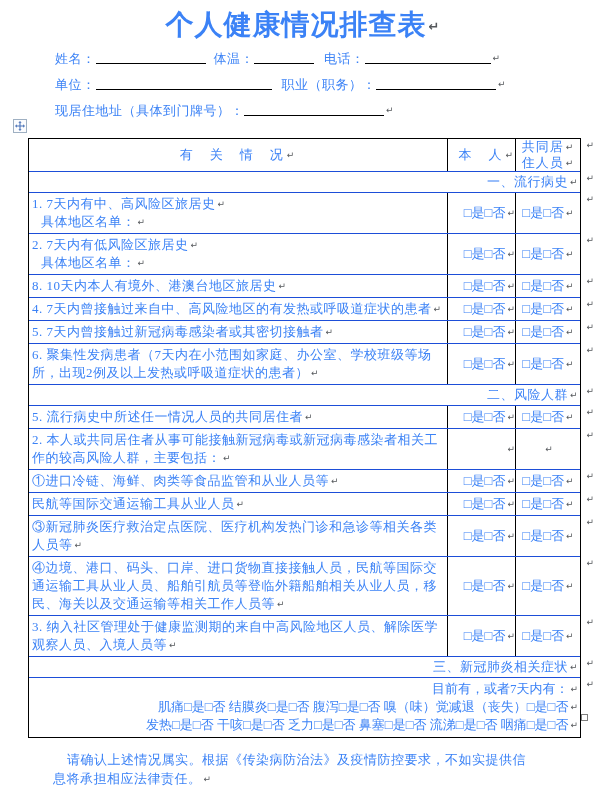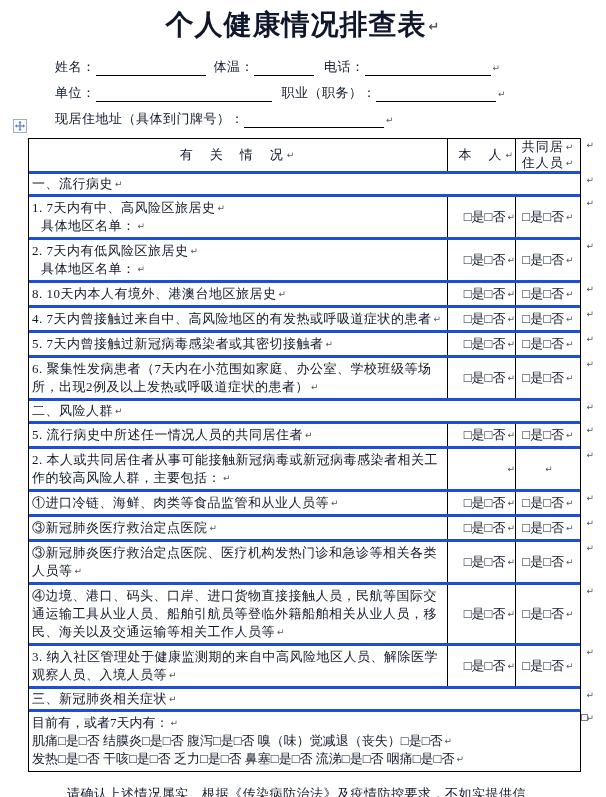--- a/index.html
+++ b/index.html
@@ -1,21 +1,21 @@
 <!DOCTYPE html>
 <html><head>
 <meta charset="utf-8">
 <style>
   * { margin:0; padding:0; box-sizing:border-box; }
   html,body { background:#fff; }
   .page {
     position:relative;
     width:606px; height:797px;
     background:#ffffff;
-    color:#0f172a;
+    color:#3b82f6;
     font-family:"Liberation Serif","DejaVu Serif",serif;
     font-size:13px;
     overflow:hidden;
   }
   
   .pmark::after {
     content:"↵";
     font-family:"DejaVu Sans",sans-serif;
     color:#55585c;
     font-size:9px;
@@ -24,43 +24,43 @@
   }
   .doc-title.pmark::after { font-size:13px; vertical-align:3px; }
   
   .title-row { text-align:center; padding-top:6px; height:48px; }
   .doc-title {
     font-size:28px; font-weight:bold; letter-spacing:1px;
     font-family:"Liberation Sans","DejaVu Sans",sans-serif;
   }
   
   .fields { margin-left:55px; margin-top:2px; }
-  .field-line { height:26px; display:flex; align-items:flex-end; white-space:nowrap; }
+  .field-line { height:26px; display:flex; align-items:flex-start; white-space:nowrap; }
   .flabel { letter-spacing:0.5px; }
   .fill { display:inline-block; border-bottom:1px solid #000; height:14px; }
   .w110{width:110px} .w60{width:60px} .w126{width:126px}
   .w176{width:176px} .w120{width:120px} .w140{width:140px}
   .gap8{margin-left:8px} .gap10{margin-left:10px}
   
   .form-table {
     position:relative;
     margin:10px 0 0 28px;
     width:553px;
     border:1px solid #000;
   }
-  .trow { display:flex; border-bottom:3px solid #1d4ed8; position:relative; }
+  .trow { display:flex; border-bottom:1px solid #1d4ed8; position:relative; }
   .trow:last-child { border-bottom:none; }
   .trow::after {
     content:"↵";
     position:absolute; right:-14px; top:1px;
     font-family:"DejaVu Sans",sans-serif;
     color:#55585c; font-size:9px;
   }
   .c1 { flex:1; padding:2px 2px 2px 3px; line-height:18px; letter-spacing:0.5px; border-right:1px solid #000; }
-  .c1.full { border-right:none; }
+  .c1.full { border-right:none;text-align:right; }
   .c2 { width:68px; border-right:1px solid #000; display:flex; align-items:center; justify-content:flex-end; white-space:nowrap; }
   .c3 { width:64px; display:flex; align-items:center; justify-content:center; white-space:nowrap; }
   .header-row .c1 { display:flex; align-items:center; justify-content:center; padding:6px 0; letter-spacing:2px; }
   .header-row .c2 { letter-spacing:2px; }
   .header-row .c3 { flex-direction:column; line-height:15px; letter-spacing:1px; }
   .section-row .c1 { padding:1px 2px 1px 3px; line-height:17px; }
   .sub-line { display:block; padding-left:9px; }
   .main-line { display:block; }
   .sym-line { display:block; white-space:nowrap; letter-spacing:0; }
   .sym-row .c1 { line-height:18px; padding:2px 2px 3px 3px; }
@@ -237,21 +237,21 @@
       <div class="c1"><span class="pmark">①进口冷链、海鲜、肉类等食品监管和从业人员等</span></div>
       <div class="c2">
           <span class="pmark">□是□否</span>
         </div>
       <div class="c3">
           <span class="pmark">□是□否</span>
         </div>
     </div>
 
     <div class="trow">
-      <div class="c1"><span class="pmark">③新冠肺炎医疗救治定点医院</span></div>
+      <div class="c1"><span class="pmark">民航等国际交通运输工具从业人员</span></div>
       <div class="c2">
           <span class="pmark">□是□否</span>
         </div>
       <div class="c3">
           <span class="pmark">□是□否</span>
         </div>
     </div>
 
     <div class="trow">
       <div class="c1"><span class="pmark">③新冠肺炎医疗救治定点医院、医疗机构发热门诊和急诊等相关各类人员等</span></div>

